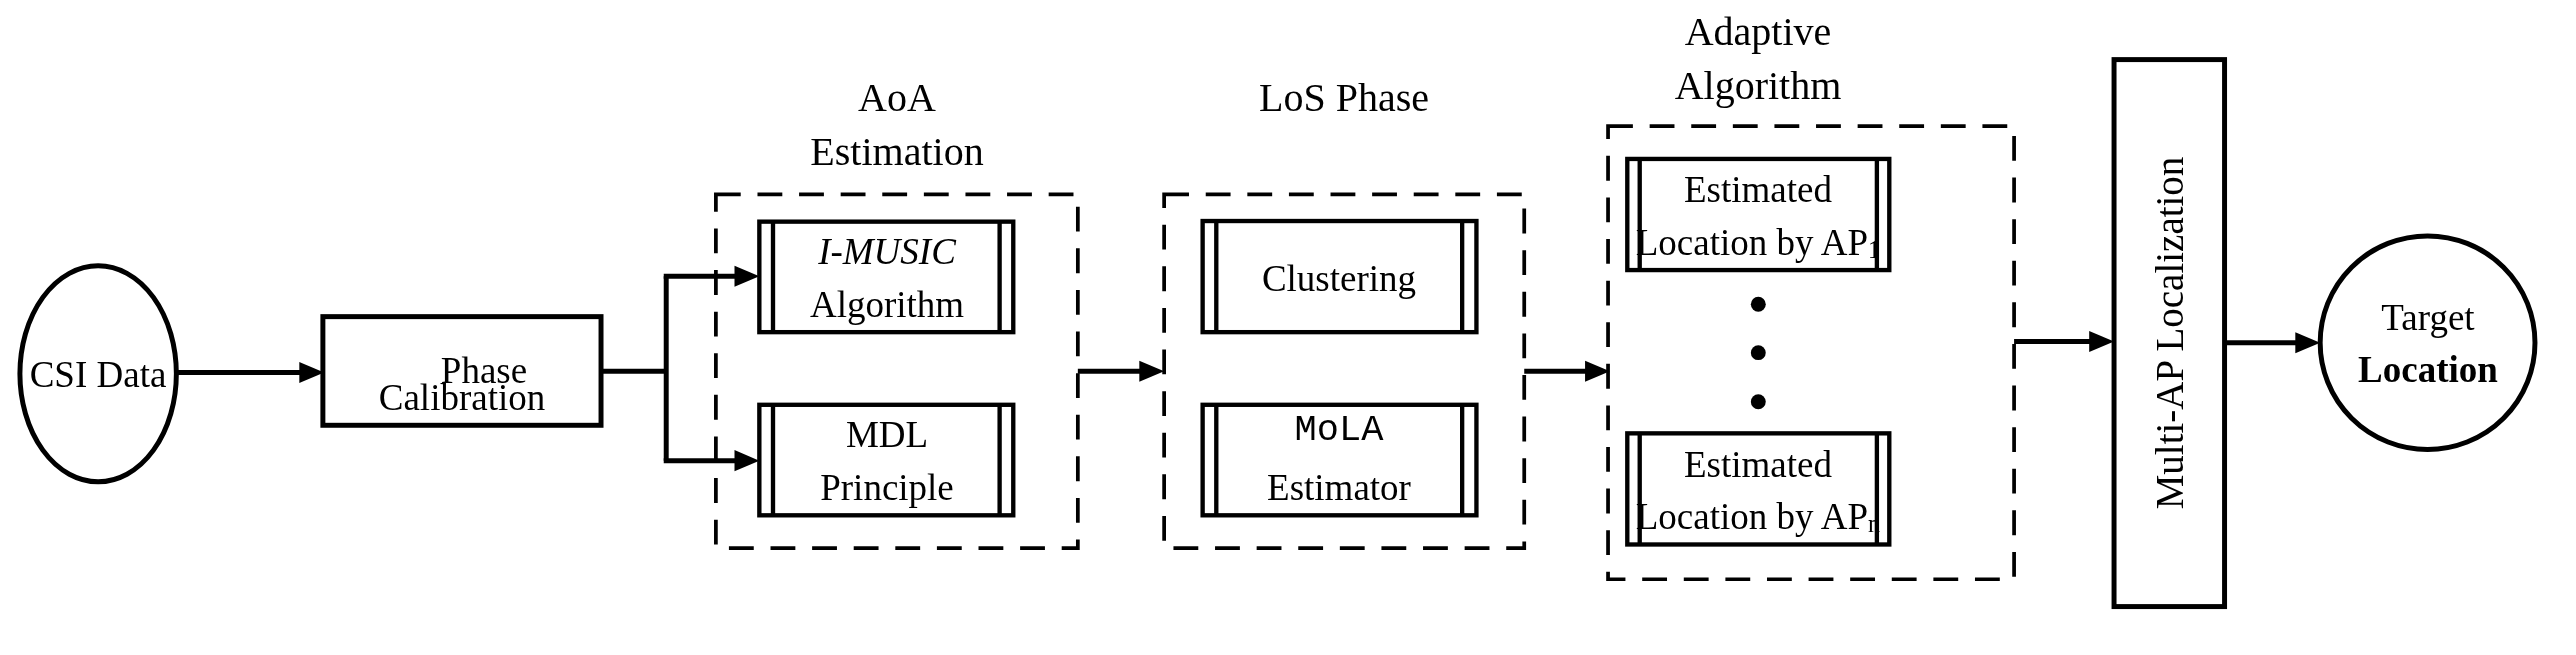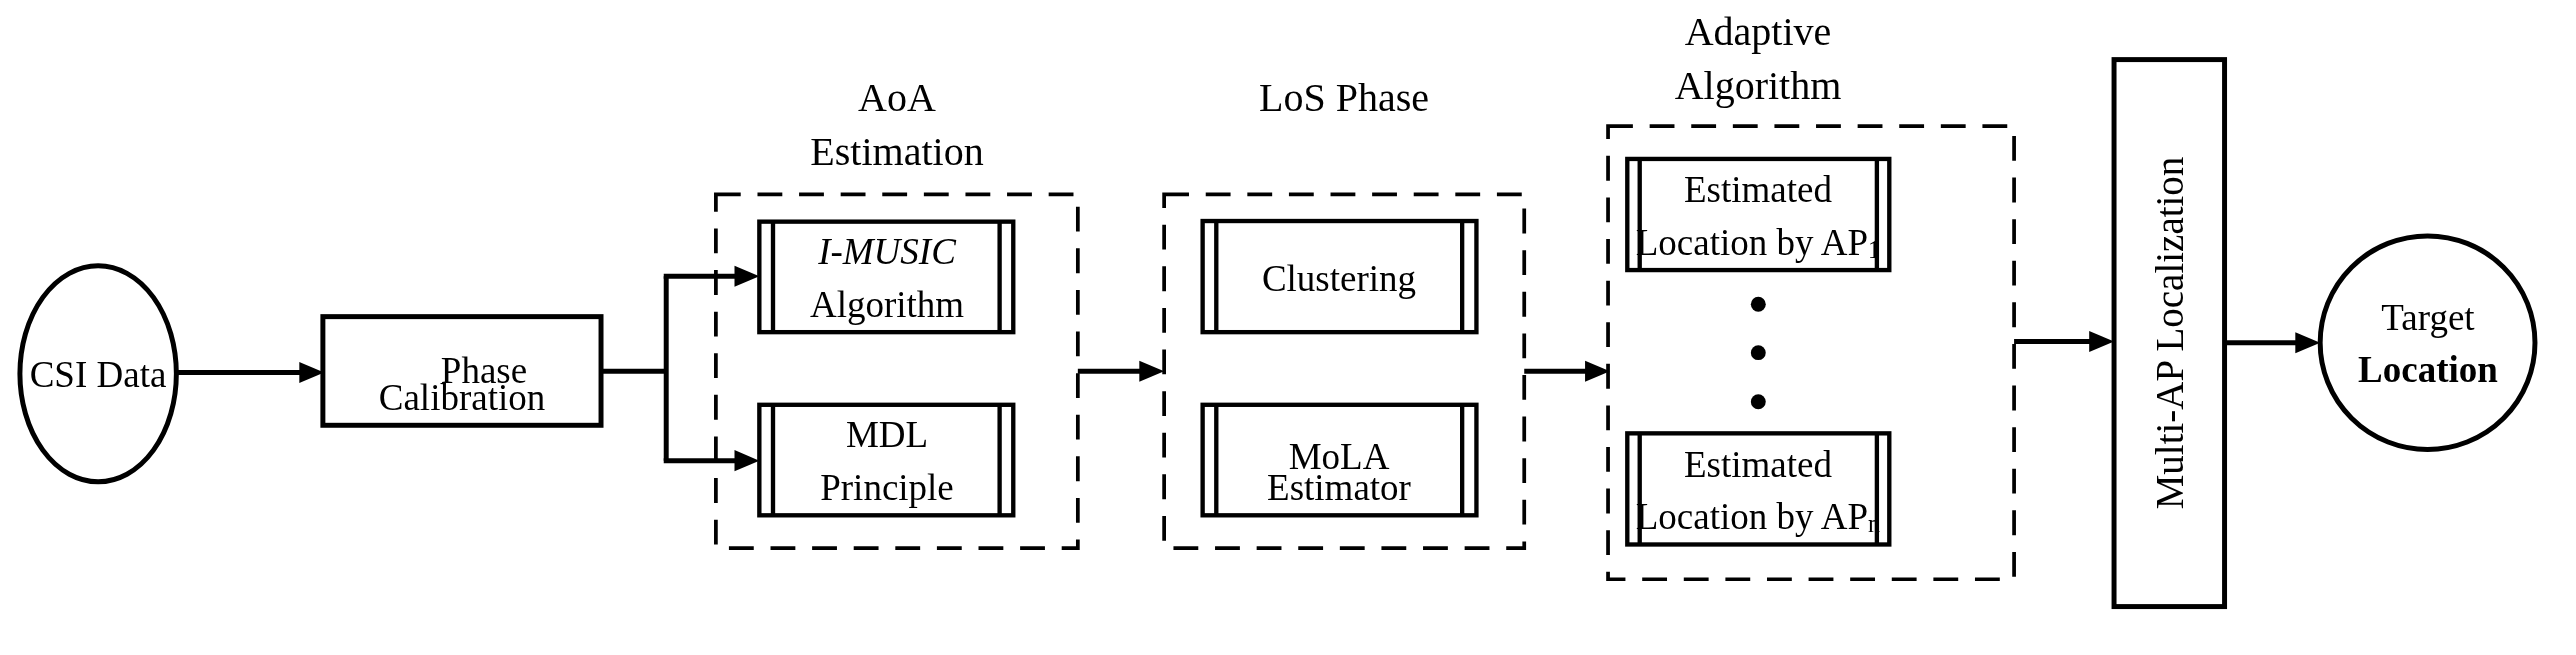--- a/index.html
+++ b/index.html
@@ -119,21 +119,21 @@
   <div class="t" style="left:887px; top:251px;font-style:italic;">I-MUSIC</div>
   <div class="t" style="left:887px; top:304px;">Algorithm</div>
 
   <div class="t" style="left:887px; top:434px;">MDL</div>
   <div class="t" style="left:887px; top:487px;">Principle</div>
 
   <div class="t title" style="left:1344px; top:98px;">LoS Phase</div>
 
   <div class="t" style="left:1339px; top:278px;">Clustering</div>
 
-  <div class="t" style="left:1339px; top:456px;">MoLA</div>
+  <div class="t" style="left:1339px; top:430px;font-family:Liberation Mono, monospace;">MoLA</div>
   <div class="t" style="left:1339px; top:487px;">Estimator</div>
 
   <div class="t title" style="left:1758px; top:32px;">Adaptive</div>
   <div class="t title" style="left:1758px; top:86px;">Algorithm</div>
 
   <div class="t" style="left:1758px; top:189px;">Estimated</div>
   <div class="t" style="left:1758px; top:242px;"><span>Location by AP</span><sub>1</sub></div>
 
   <div class="t" style="left:1758px; top:464px;">Estimated</div>
   <div class="t" style="left:1758px; top:516px;"><span>Location by AP</span><sub>n</sub></div>

